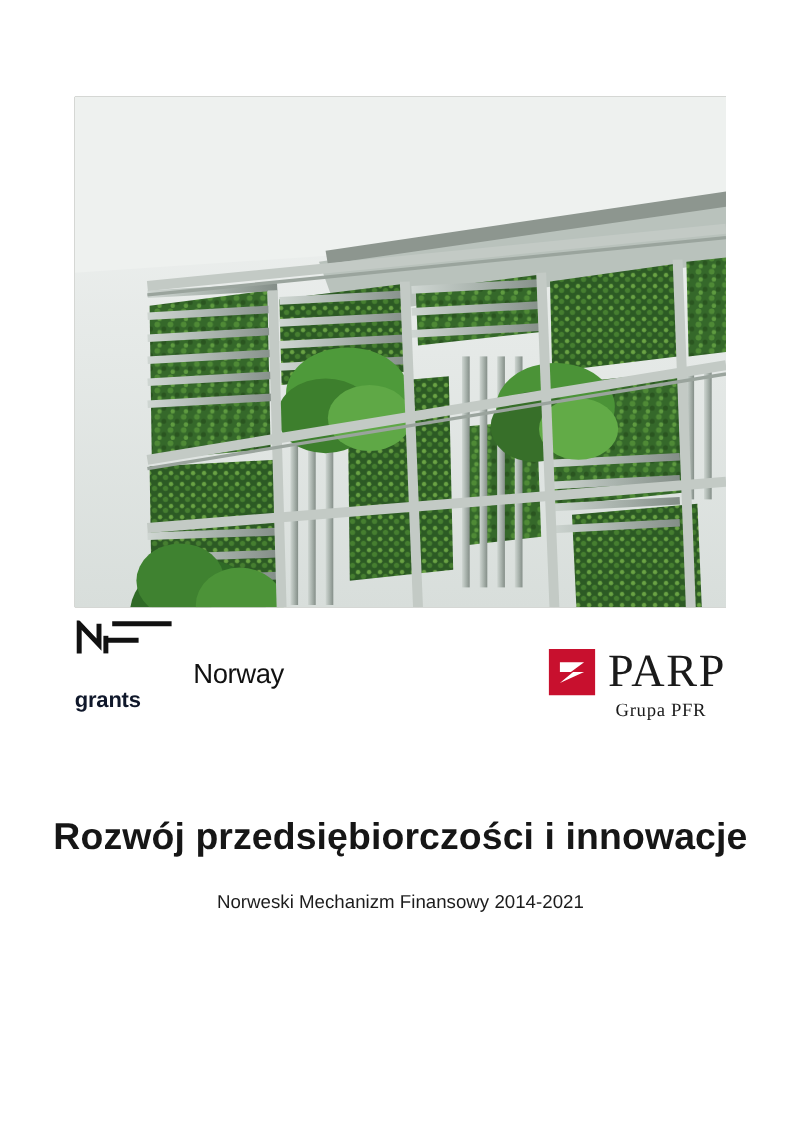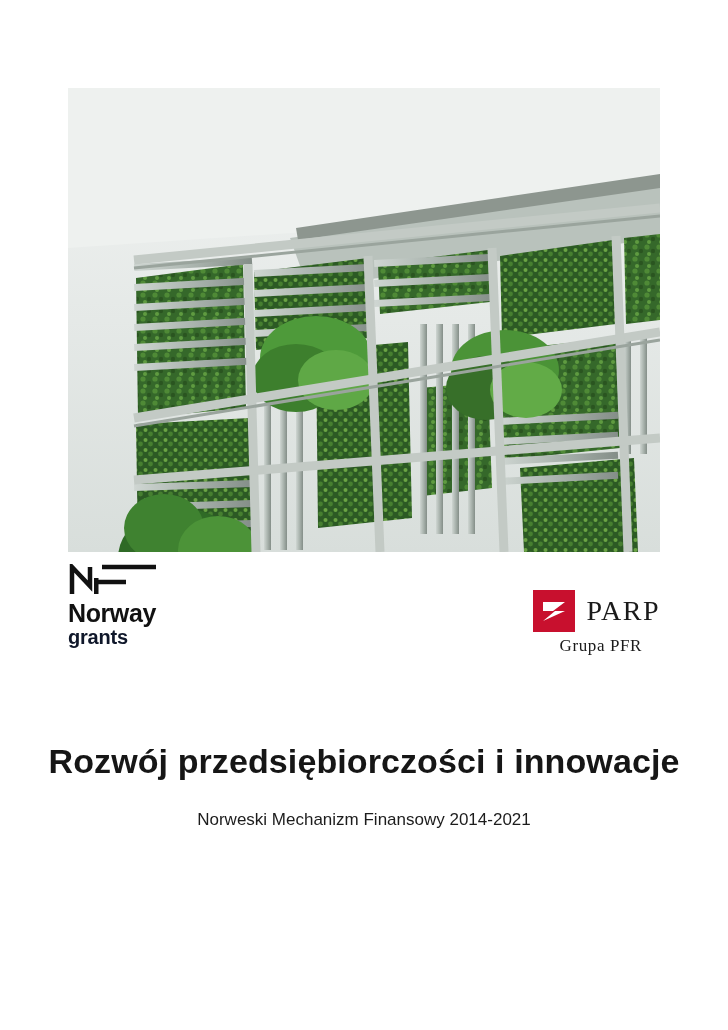--- a/index.html
+++ b/index.html
@@ -50,23 +50,24 @@
     height: 32px;
     margin-bottom: 4px;
   }
   .norway-text {
     font-family: "Liberation Sans", sans-serif;
     line-height: 1.08;
   }
   .norway-text .n-bold {
     display: block;
     font-size: 25px;
-    font-weight: bold;
+    font-weight: normal;
     letter-spacing: -0.4px;
     color: #111111;
+    text-align: right;
   }
   .norway-text .n-light {
     display: block;
     font-size: 20px;
     font-weight: bold;
     letter-spacing: -0.2px;
     color: #0f172a;
   }
 
   
@@ -85,21 +86,21 @@
   }
   .parp-square {
     width: 42px;
     height: 42px;
     background: #c8102e;
     position: relative;
     flex: none;
   }
   .parp-word {
     font-family: "Liberation Serif", serif;
-    font-size: 28px;
+    font-size: 42px;
     letter-spacing: 1.5px;
     color: #1a1a1a;
     line-height: 1;
   }
   .parp-sub {
     font-family: "Liberation Serif", serif;
     font-size: 17px;
     letter-spacing: 0.6px;
     color: #1a1a1a;
     margin-top: 4px;

